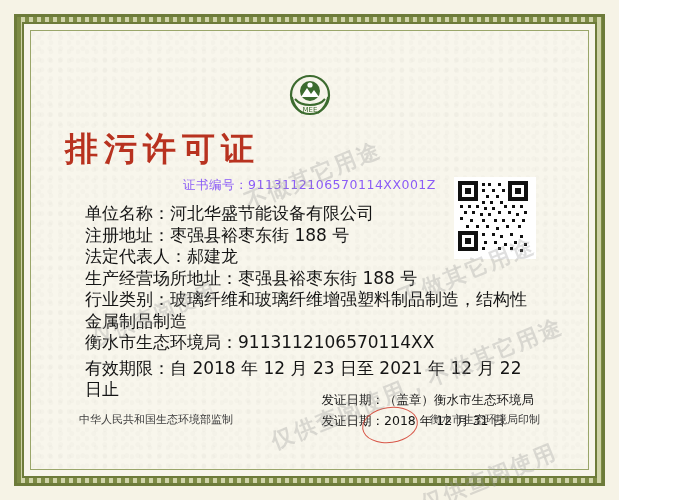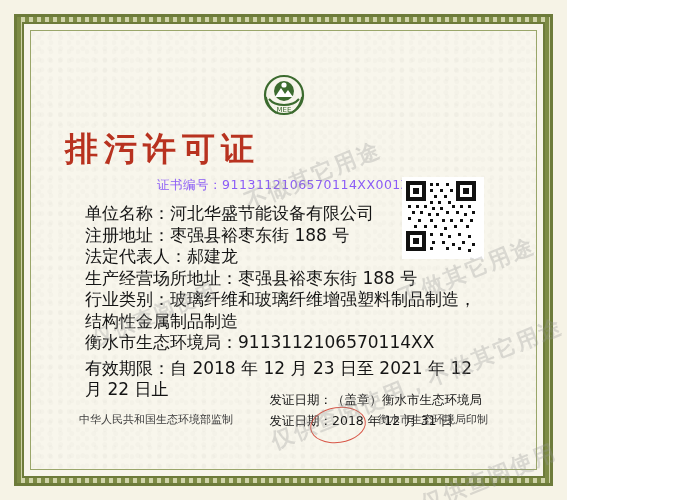--- a/index.html
+++ b/index.html
@@ -4,21 +4,21 @@
 <style>
   html,body{margin:0;padding:0;}
   body{
     width:700px;height:500px;
     background:#ffffff;
     font-family:"DejaVu Sans","Liberation Sans",sans-serif;
     overflow:hidden;
   }
   .cert{
     position:relative;
-    width:567px;height:500px;
+    width:619px;height:500px;
     background:#f6f3e6;
     box-sizing:border-box;
   }
   
   .frame-outer{
     position:absolute;left:14px;top:14px;right:14px;bottom:14px;
     border:3px solid #6d7b3a;
     background:
       repeating-linear-gradient(90deg,#7d8b45 0 4px,#cfd3a8 4px 8px);
     box-sizing:border-box;

